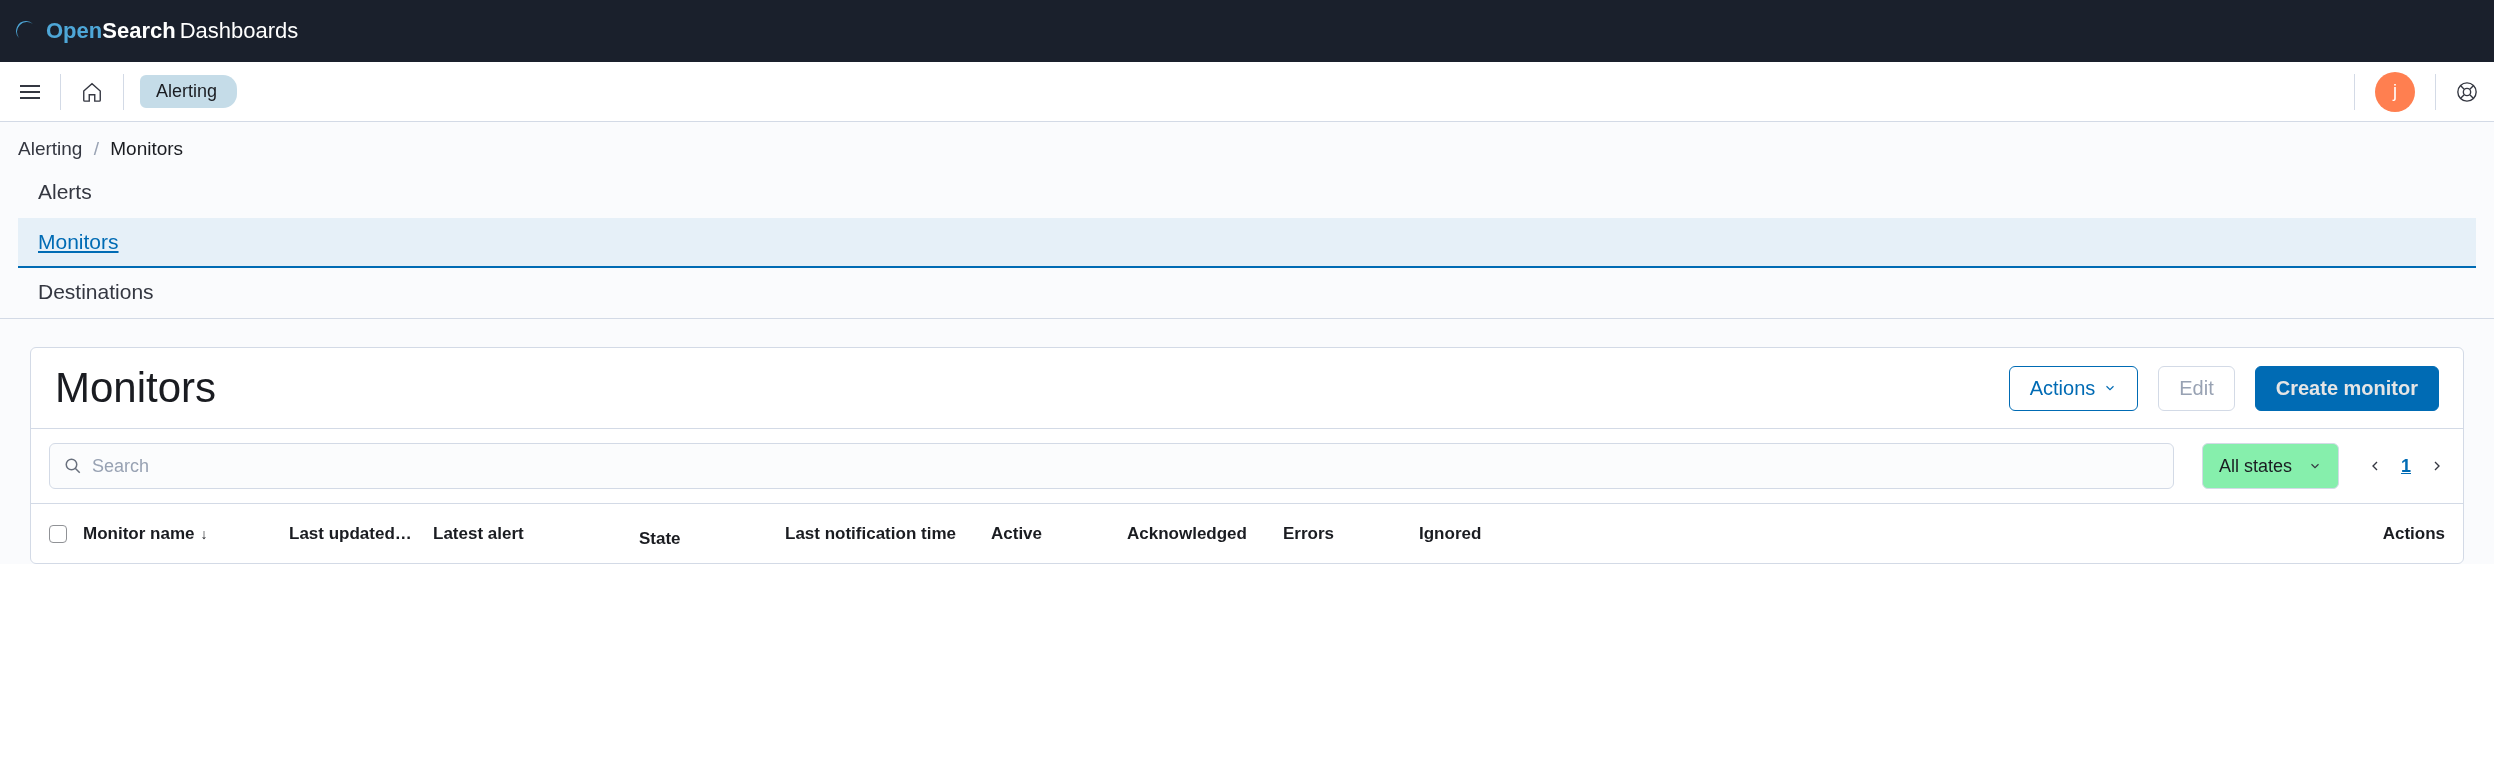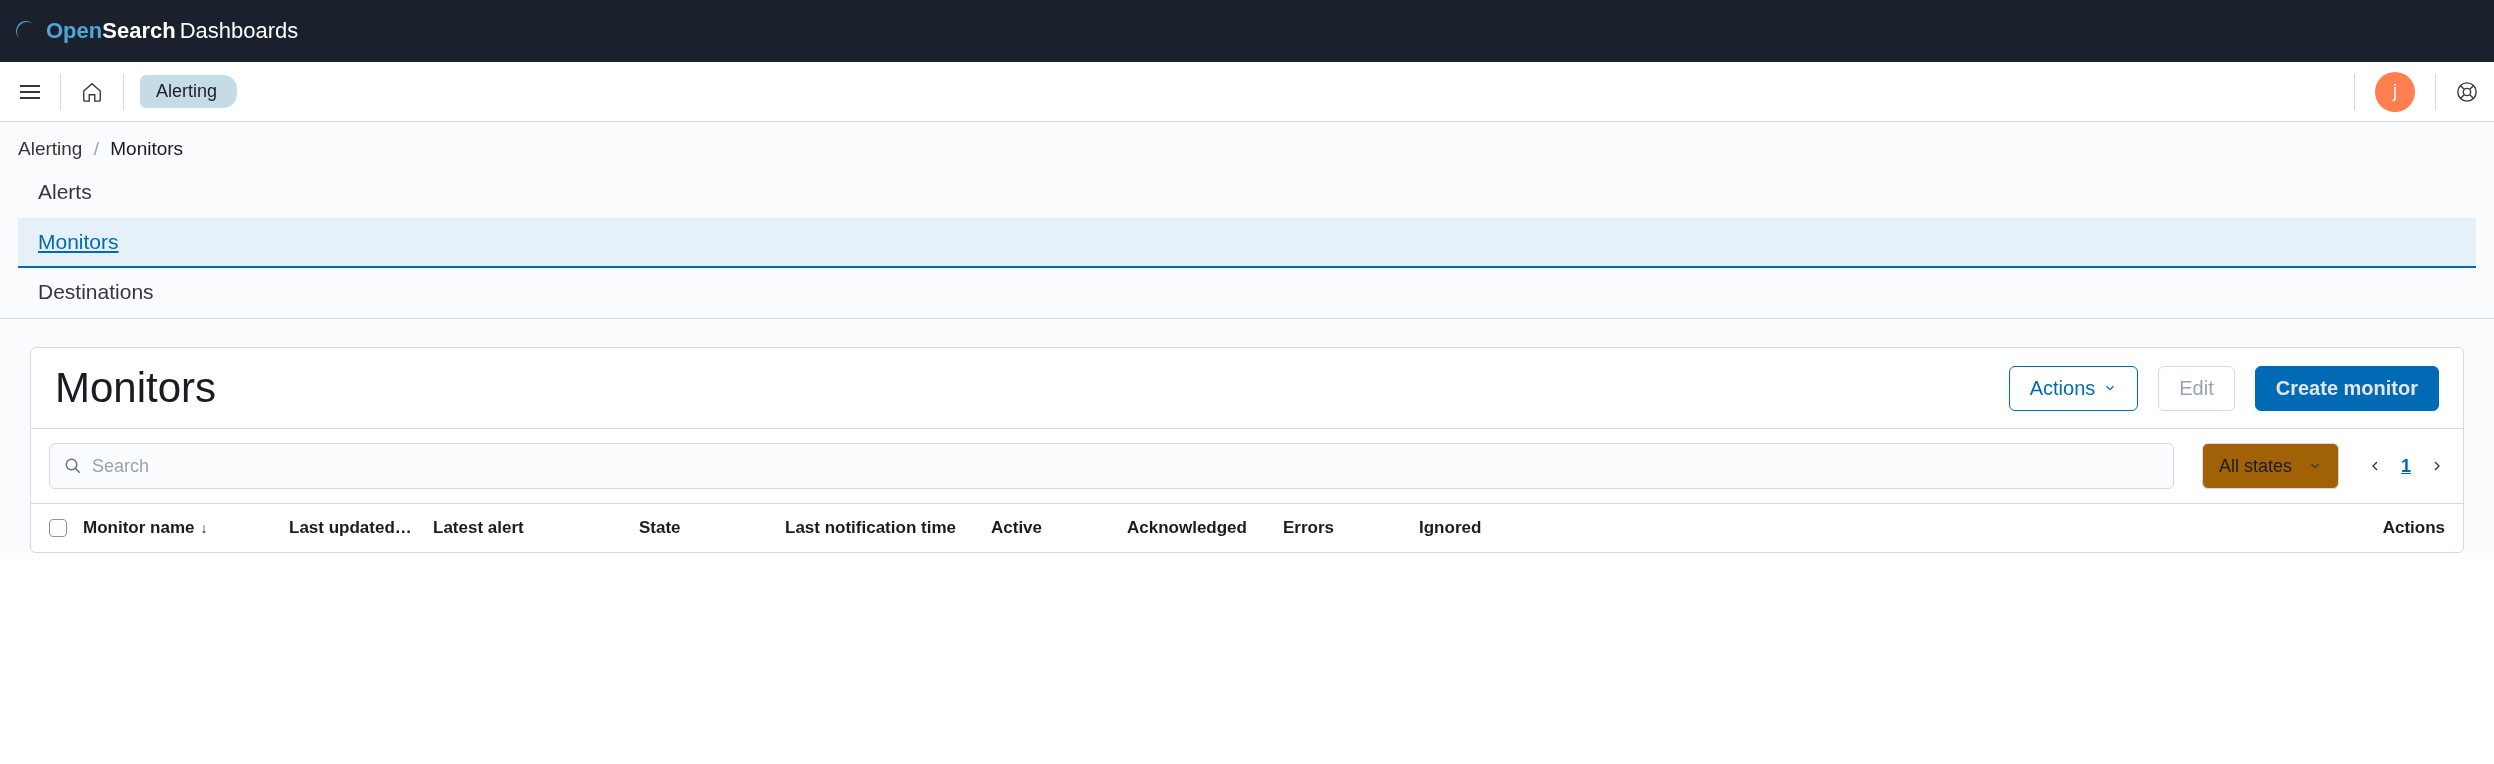--- a/index.html
+++ b/index.html
@@ -124,21 +124,21 @@
 }
 .search-box input::placeholder { color: #98a2b3; }
 .state-select {
   border: 1px solid #d3dae6;
   border-radius: 6px;
   height: 46px;
   padding: 0 16px;
   display: flex; align-items: center; gap: 16px;
   font-size: 18px;
   cursor: pointer;
-  background: #a16207;
+  background: #86efac;
 }
 .pagination { display: flex; align-items: center; gap: 18px; }
 .page-arrow { cursor: pointer; color: #343741; }
 .page-num { color: #006bb4; font-weight: 600; text-decoration: underline; font-size: 18px; }
 
 .table-head {
   display: flex;
   align-items: center;
   padding: 14px 18px;
   gap: 16px;
@@ -149,21 +149,21 @@
   width: 18px; height: 18px;
   border: 1px solid #909296;
   border-radius: 4px;
   cursor: pointer;
   flex-shrink: 0;
   background: #fff;
 }
 .col-name { width: 190px; display: flex; align-items: center; gap: 6px; }
 .col-updated { width: 128px; }
 .col-latest { width: 190px; }
-.col-state { width: 130px; }
+.col-state { width: 130px; margin-top: 11px; }
 .col-notif { width: 190px; }
 .col-active { width: 120px; }
 .col-ack { width: 140px; }
 .col-errors { width: 120px; }
 .col-ignored { width: 150px; }
 .col-actions { flex: 1; text-align: right; }
 .sort-arrow { font-size: 14px; }
 
 svg { display: block; }
 </style>

